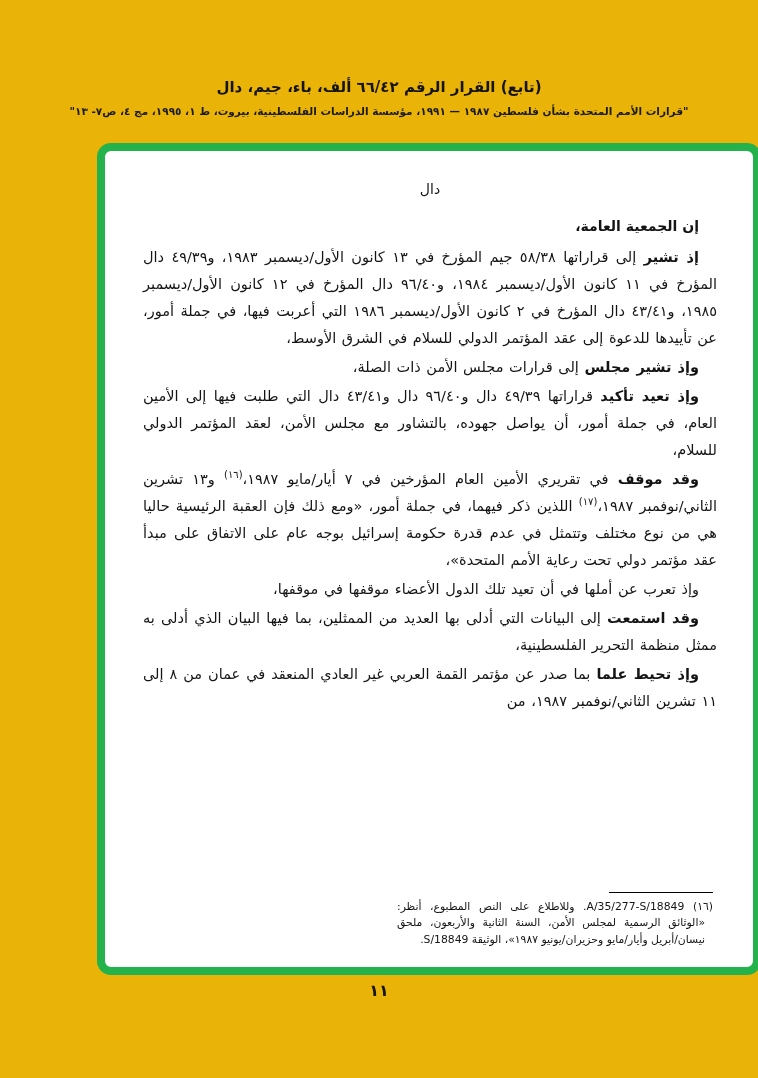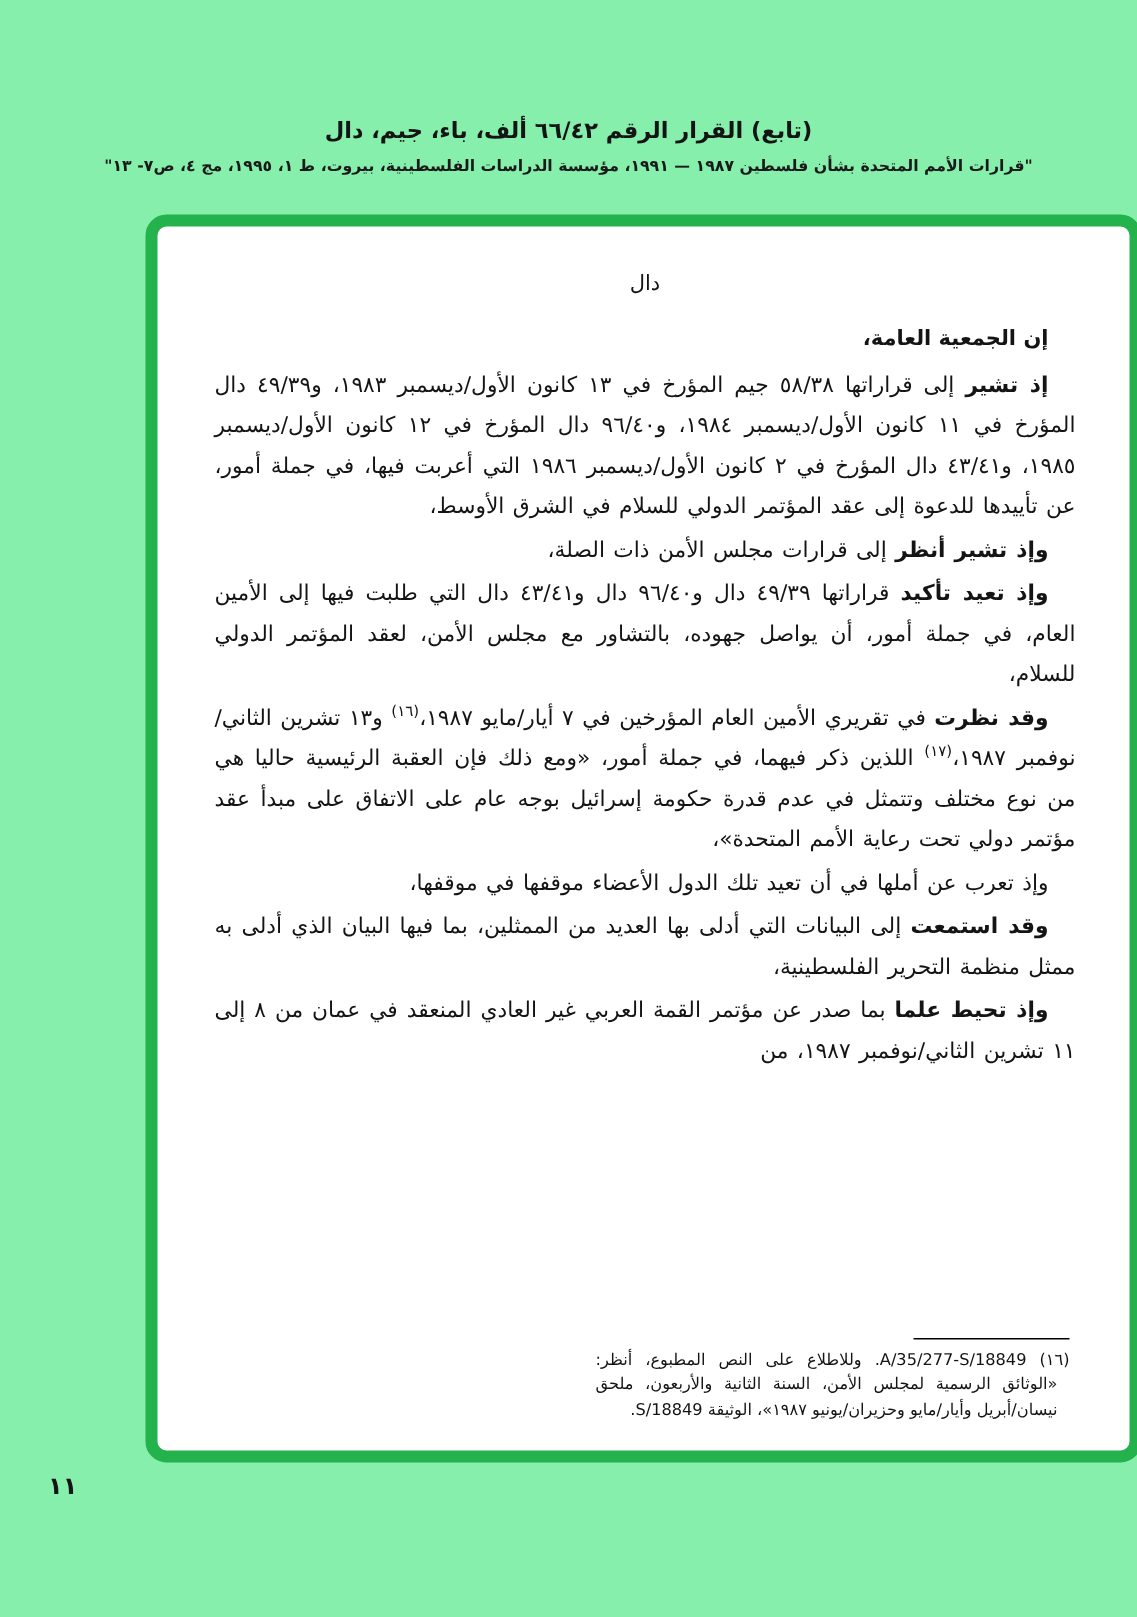--- a/index.html
+++ b/index.html
@@ -1,21 +1,21 @@
 <!DOCTYPE html>
 <html lang="ar" dir="rtl" style="--green: #23b24b;"><head>
 <meta charset="utf-8">
 <style>
   :root { --green:#23b24b; --ink:#141414; }
   * { margin:0; padding:0; box-sizing:border-box; }
   html,body { background:#ffffff; }
   .page {
     position:relative;
     width:758px; height:1078px;
-    background:#86efac;
+    background:#eab308;
     overflow:hidden;
     direction:rtl;
     font-family:"DejaVu Sans", sans-serif;
     color:var(--ink);
   }
   .header { position:absolute; top:78px; left:0; right:0; text-align:center; }
   .doc-title { font-size:15px; font-weight:bold; letter-spacing:0; }
   .doc-source { margin-top:9px; font-size:10.5px; font-weight:bold; color:#1a1a1a; }
   .frame {
     position:absolute;
@@ -43,43 +43,43 @@
     bottom:14px; right:40px;
     width:316px;
     font-size:10.8px;
     line-height:16.5px;
     text-align:justify;
   }
   .fn-rule { width:104px; border-top:1.5px solid #000; margin-bottom:6px; }
   .footnote { padding-right:8px; text-indent:-8px; margin-bottom:5px; }
   .pageno {
     position:absolute; top:981px; left:0; right:0;
-    text-align:left;
-    font-size:16px; font-weight:bold;padding-left:32px;
+    text-align:center;
+    font-size:16px; font-weight:bold;
   }
 </style>
 </head>
 <body>
 
 <div class="page">
 
   <div class="header">
     <div class="doc-title">(تابع) القرار الرقم ٦٦/٤٢ ألف، باء، جيم، دال</div>
     <div class="doc-source">"قرارات الأمم المتحدة بشأن فلسطين ١٩٨٧ — ١٩٩١، مؤسسة الدراسات الفلسطينية، بيروت، ط ١، ١٩٩٥، مج ٤، ص٧- ١٣"</div>
   </div>
 
   <div class="frame">
     <div class="section-heading">دال</div>
     <p class="opening">إن الجمعية العامة،</p>
 
     <div>
         <p class="para"><span class="b">إذ تشير</span><span> إلى قراراتها ٥٨/٣٨ جيم المؤرخ في ١٣ كانون الأول/ديسمبر ١٩٨٣، و٤٩/٣٩ دال المؤرخ في ١١ كانون الأول/ديسمبر ١٩٨٤، و٩٦/٤٠ دال المؤرخ في ١٢ كانون الأول/ديسمبر ١٩٨٥، و٤٣/٤١ دال المؤرخ في ٢ كانون الأول/ديسمبر ١٩٨٦ التي أعربت فيها، في جملة أمور، عن تأييدها للدعوة إلى عقد المؤتمر الدولي للسلام في الشرق الأوسط،</span></p>
-        <p class="para"><span class="b">وإذ تشير أنظر</span><span> إلى قرارات مجلس الأمن ذات الصلة،</span></p>
+        <p class="para"><span class="b">وإذ تشير مجلس</span><span> إلى قرارات مجلس الأمن ذات الصلة،</span></p>
         <p class="para"><span class="b">وإذ تعيد تأكيد</span><span> قراراتها ٤٩/٣٩ دال و٩٦/٤٠ دال و٤٣/٤١ دال التي طلبت فيها إلى الأمين العام، في جملة أمور، أن يواصل جهوده، بالتشاور مع مجلس الأمن، لعقد المؤتمر الدولي للسلام،</span></p>
-        <p class="para"><span class="b">وقد نظرت</span><span> في تقريري الأمين العام المؤرخين في ٧ أيار/مايو ١٩٨٧،</span><sup>(١٦)</sup><span> و١٣ تشرين الثاني/نوفمبر ١٩٨٧،</span><sup>(١٧)</sup><span> اللذين ذكر فيهما، في جملة أمور، «ومع ذلك فإن العقبة الرئيسية حاليا هي من نوع مختلف وتتمثل في عدم قدرة حكومة إسرائيل بوجه عام على الاتفاق على مبدأ عقد مؤتمر دولي تحت رعاية الأمم المتحدة»،</span></p>
+        <p class="para"><span class="b">وقد موقف</span><span> في تقريري الأمين العام المؤرخين في ٧ أيار/مايو ١٩٨٧،</span><sup>(١٦)</sup><span> و١٣ تشرين الثاني/نوفمبر ١٩٨٧،</span><sup>(١٧)</sup><span> اللذين ذكر فيهما، في جملة أمور، «ومع ذلك فإن العقبة الرئيسية حاليا هي من نوع مختلف وتتمثل في عدم قدرة حكومة إسرائيل بوجه عام على الاتفاق على مبدأ عقد مؤتمر دولي تحت رعاية الأمم المتحدة»،</span></p>
         <p class="para"><span>وإذ تعرب عن أملها في أن تعيد تلك الدول الأعضاء موقفها في موقفها،</span></p>
         <p class="para"><span class="b">وقد استمعت</span><span> إلى البيانات التي أدلى بها العديد من الممثلين، بما فيها البيان الذي أدلى به ممثل منظمة التحرير الفلسطينية،</span></p>
         <p class="para"><span class="b">وإذ تحيط علما</span><span> بما صدر عن مؤتمر القمة العربي غير العادي المنعقد في عمان من ٨ إلى ١١ تشرين الثاني/نوفمبر ١٩٨٧، من</span></p>
       </div>
 
     <div class="footnotes">
       <div class="fn-rule"></div>
       <p class="footnote">(١٦) A/35/277-S/18849. وللاطلاع على النص المطبوع، أنظر: «الوثائق الرسمية لمجلس الأمن، السنة الثانية والأربعون، ملحق نيسان/أبريل وأيار/مايو وحزيران/يونيو ١٩٨٧»، الوثيقة S/18849.</p>
     </div>
   </div>

